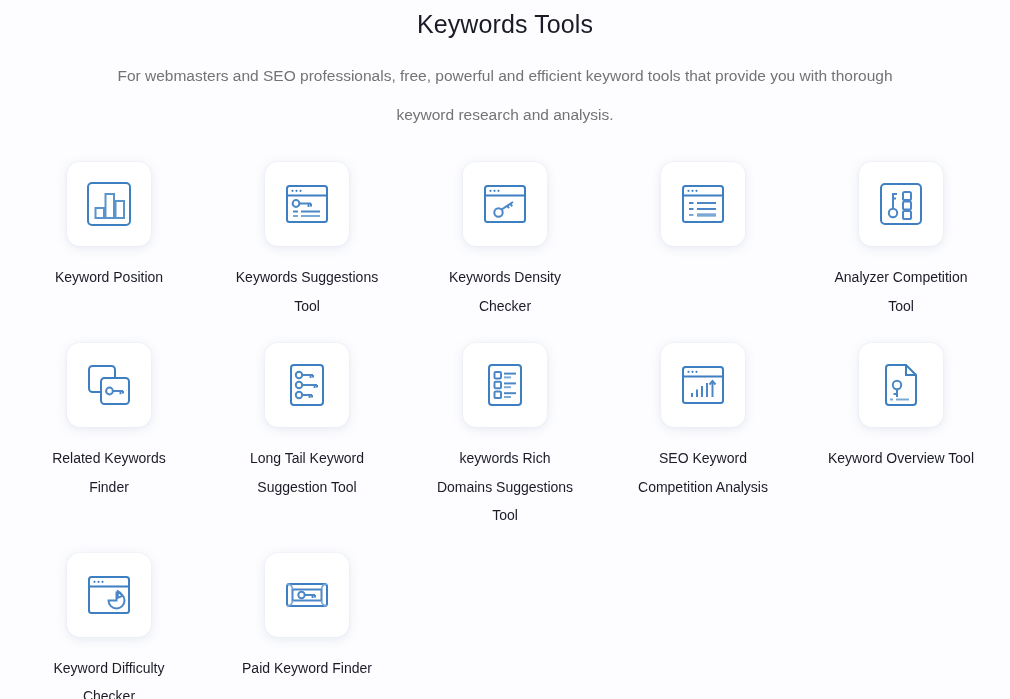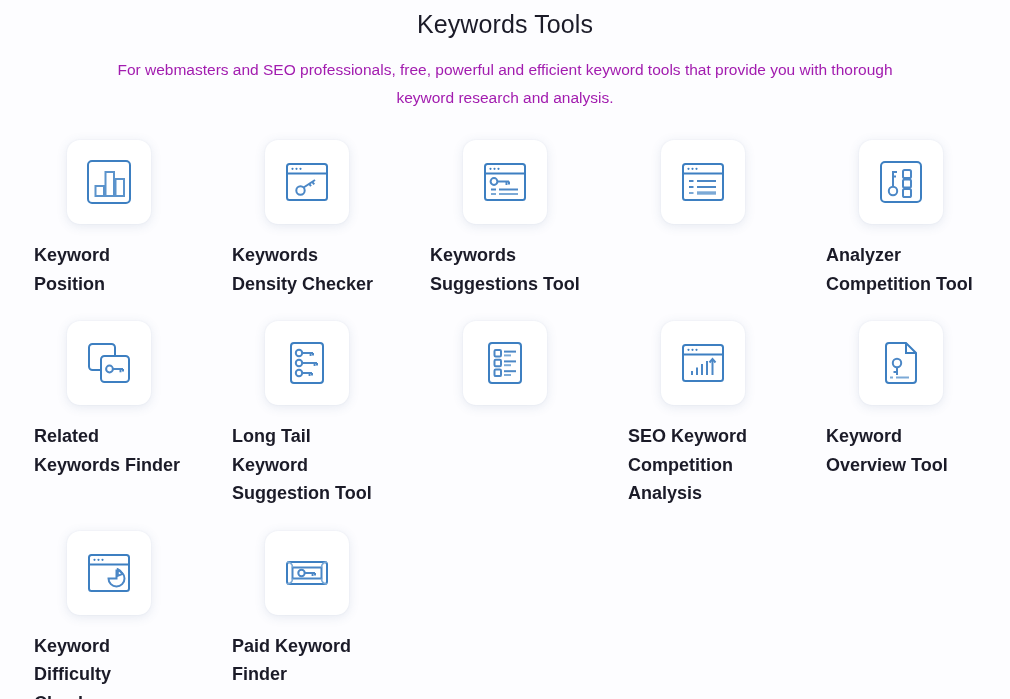--- a/index.html
+++ b/index.html
@@ -32,22 +32,22 @@
     font-weight: 400;
     color: #1b1b28;
     letter-spacing: .1px;
     line-height: 34px;
     padding-top: 3px;
   }
 
   .page-subtitle {
     font-size: 15.5px;
     font-weight: 400;
-    color: #a21caf;
-    line-height: 28px;
+    color: #737373;
+    line-height: 39px;
     width: 830px;
     margin: 15px auto 0;
   }
 
   
   .tools-grid {
     margin-top: 28px;
     display: grid;
     grid-template-columns: repeat(5, 1fr);
     row-gap: 23px;
@@ -71,25 +71,25 @@
                 0 0 2px rgba(60, 90, 140, .07);
     display: flex;
     align-items: center;
     justify-content: center;
   }
 
   .tool-icon-box svg { display: block; }
 
   .tool-label {
     margin-top: 17px;
-    font-size: 18px;
+    font-size: 14px;
     line-height: 28.5px;
-    font-weight: 700;
+    font-weight: 400;
     color: #1b1b28;
-    text-align: left;
+    text-align: center;
     max-width: 150px;
   }
 </style>
 </head>
 <body>
 
 <div class="page">
 
   <div class="header">
     <h1 class="page-title">Keywords Tools</h1>
@@ -101,37 +101,20 @@
     <a class="tool-card">
       <span class="tool-icon-box">
         <svg width="50" height="50" viewBox="0 0 50 50" fill="none" stroke="#3d7fc1" stroke-width="2">
           <rect x="4" y="4" width="42" height="42" rx="4"></rect>
           <rect x="11.5" y="29" width="8.5" height="10" stroke="#5b93cc"></rect>
           <rect x="21.5" y="15" width="8.5" height="24" stroke="#5b93cc"></rect>
           <rect x="31.5" y="22" width="8.5" height="17" stroke="#5b93cc"></rect>
         </svg>
       </span>
       <span class="tool-label">Keyword Position</span>
-    </a>
-
-    <a class="tool-card">
-      <span class="tool-icon-box">
-        <svg width="50" height="50" viewBox="0 0 50 50" fill="none" stroke="#3d7fc1" stroke-width="2">
-          <rect x="5" y="7" width="40" height="36" rx="2.5"></rect>
-          <line x1="5" y1="16.5" x2="45" y2="16.5"></line>
-          <circle cx="10.5" cy="11.8" r="1.1" fill="#3d7fc1" stroke="none"></circle>
-          <circle cx="14.5" cy="11.8" r="1.1" fill="#3d7fc1" stroke="none"></circle>
-          <circle cx="18.5" cy="11.8" r="1.1" fill="#3d7fc1" stroke="none"></circle>
-          <circle cx="18.5" cy="33.5" r="4.2" stroke="#4b87c6"></circle>
-          <line x1="21.6" y1="30.5" x2="33" y2="23" stroke="#4b87c6"></line>
-          <line x1="30.2" y1="24.9" x2="32.2" y2="27.4" stroke="#4b87c6"></line>
-          <line x1="27.2" y1="26.9" x2="29" y2="29.2" stroke="#4b87c6"></line>
-        </svg>
-      </span>
-      <span class="tool-label">Keywords Density Checker</span>
     </a>
 
     <a class="tool-card">
       <span class="tool-icon-box">
         <svg width="50" height="50" viewBox="0 0 50 50" fill="none" stroke="#3d7fc1" stroke-width="2">
           <rect x="5" y="7" width="40" height="36" rx="2.5"></rect>
           <line x1="5" y1="16.5" x2="45" y2="16.5"></line>
           <circle cx="10.5" cy="11.8" r="1.1" fill="#3d7fc1" stroke="none"></circle>
           <circle cx="14.5" cy="11.8" r="1.1" fill="#3d7fc1" stroke="none"></circle>
           <circle cx="18.5" cy="11.8" r="1.1" fill="#3d7fc1" stroke="none"></circle>
@@ -139,20 +122,37 @@
           <line x1="17.6" y1="24.5" x2="29" y2="24.5" stroke="#4b87c6"></line>
           <line x1="26.5" y1="24.5" x2="26.5" y2="28" stroke="#4b87c6"></line>
           <line x1="29" y1="24.5" x2="29" y2="27.4" stroke="#4b87c6"></line>
           <line x1="11" y1="32.5" x2="16" y2="32.5" stroke="#4b87c6"></line>
           <line x1="19" y1="32.5" x2="38" y2="32.5" stroke="#4b87c6"></line>
           <line x1="11" y1="37" x2="16" y2="37" stroke="#7ba9d6"></line>
           <line x1="19" y1="37" x2="38" y2="37" stroke="#7ba9d6"></line>
         </svg>
       </span>
       <span class="tool-label">Keywords Suggestions Tool</span>
+    </a>
+
+    <a class="tool-card">
+      <span class="tool-icon-box">
+        <svg width="50" height="50" viewBox="0 0 50 50" fill="none" stroke="#3d7fc1" stroke-width="2">
+          <rect x="5" y="7" width="40" height="36" rx="2.5"></rect>
+          <line x1="5" y1="16.5" x2="45" y2="16.5"></line>
+          <circle cx="10.5" cy="11.8" r="1.1" fill="#3d7fc1" stroke="none"></circle>
+          <circle cx="14.5" cy="11.8" r="1.1" fill="#3d7fc1" stroke="none"></circle>
+          <circle cx="18.5" cy="11.8" r="1.1" fill="#3d7fc1" stroke="none"></circle>
+          <circle cx="18.5" cy="33.5" r="4.2" stroke="#4b87c6"></circle>
+          <line x1="21.6" y1="30.5" x2="33" y2="23" stroke="#4b87c6"></line>
+          <line x1="30.2" y1="24.9" x2="32.2" y2="27.4" stroke="#4b87c6"></line>
+          <line x1="27.2" y1="26.9" x2="29" y2="29.2" stroke="#4b87c6"></line>
+        </svg>
+      </span>
+      <span class="tool-label">Keywords Density Checker</span>
     </a>
 
     <a class="tool-card">
       <span class="tool-icon-box">
         <svg width="50" height="50" viewBox="0 0 50 50" fill="none" stroke="#3d7fc1" stroke-width="2">
           <rect x="5" y="7" width="40" height="36" rx="2.5"></rect>
           <line x1="5" y1="16.5" x2="45" y2="16.5"></line>
           <circle cx="10.5" cy="11.8" r="1.1" fill="#3d7fc1" stroke="none"></circle>
           <circle cx="14.5" cy="11.8" r="1.1" fill="#3d7fc1" stroke="none"></circle>
           <circle cx="18.5" cy="11.8" r="1.1" fill="#3d7fc1" stroke="none"></circle>
@@ -225,20 +225,21 @@
           <line x1="24" y1="13.6" x2="36" y2="13.6" stroke="#4b87c6"></line>
           <line x1="24" y1="17.4" x2="31" y2="17.4" stroke="#7ba9d6"></line>
           <rect x="14.5" y="21.8" width="6.5" height="6.5" rx="1.2" stroke="#4b87c6"></rect>
           <line x1="24" y1="23.4" x2="36" y2="23.4" stroke="#4b87c6"></line>
           <line x1="24" y1="27.2" x2="31" y2="27.2" stroke="#7ba9d6"></line>
           <rect x="14.5" y="31.6" width="6.5" height="6.5" rx="1.2" stroke="#4b87c6"></rect>
           <line x1="24" y1="33.2" x2="36" y2="33.2" stroke="#4b87c6"></line>
           <line x1="24" y1="37" x2="31" y2="37" stroke="#7ba9d6"></line>
         </svg>
       </span>
+      <span class="tool-label">keywords Rich Domains Suggestions Tool</span>
     </a>
 
     <a class="tool-card">
       <span class="tool-icon-box">
         <svg width="50" height="50" viewBox="0 0 50 50" fill="none" stroke="#3d7fc1" stroke-width="2">
           <rect x="5" y="7" width="40" height="36" rx="2.5"></rect>
           <line x1="5" y1="16.5" x2="45" y2="16.5"></line>
           <circle cx="10.5" cy="11.8" r="1.1" fill="#3d7fc1" stroke="none"></circle>
           <circle cx="14.5" cy="11.8" r="1.1" fill="#3d7fc1" stroke="none"></circle>
           <circle cx="18.5" cy="11.8" r="1.1" fill="#3d7fc1" stroke="none"></circle>

